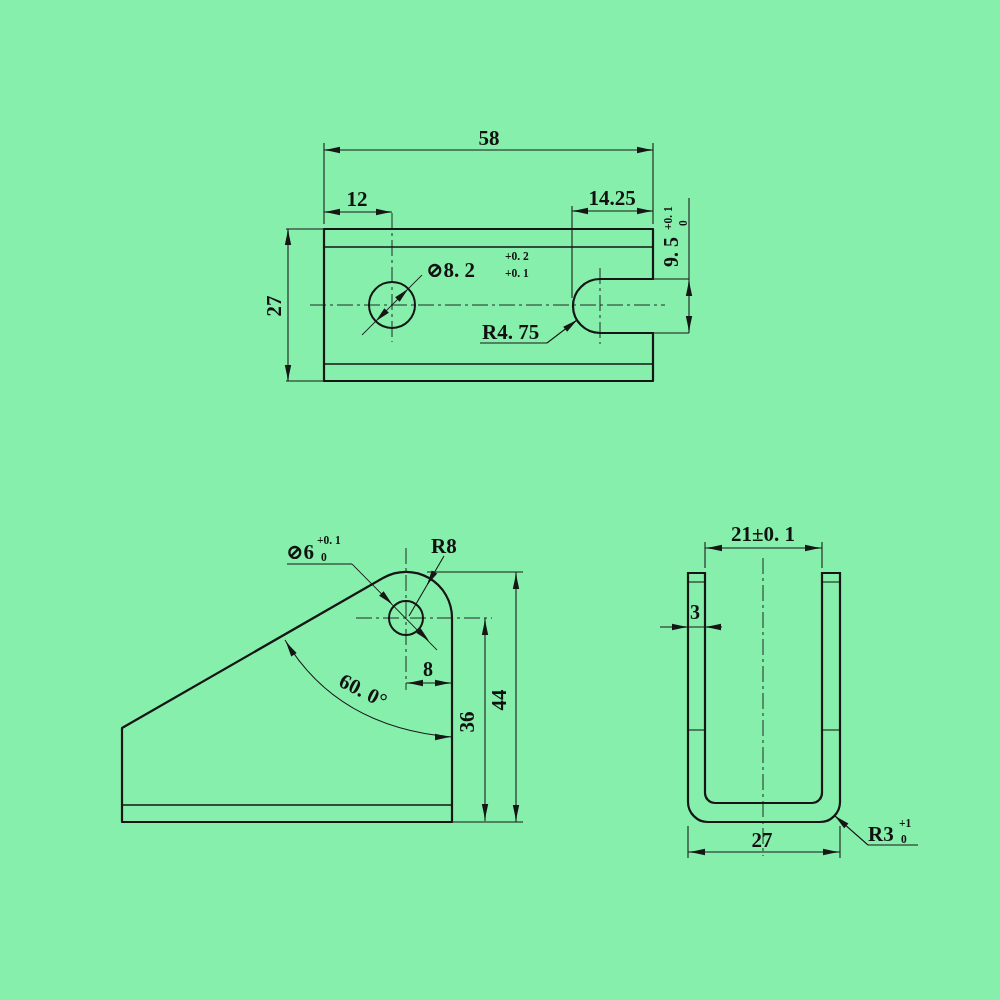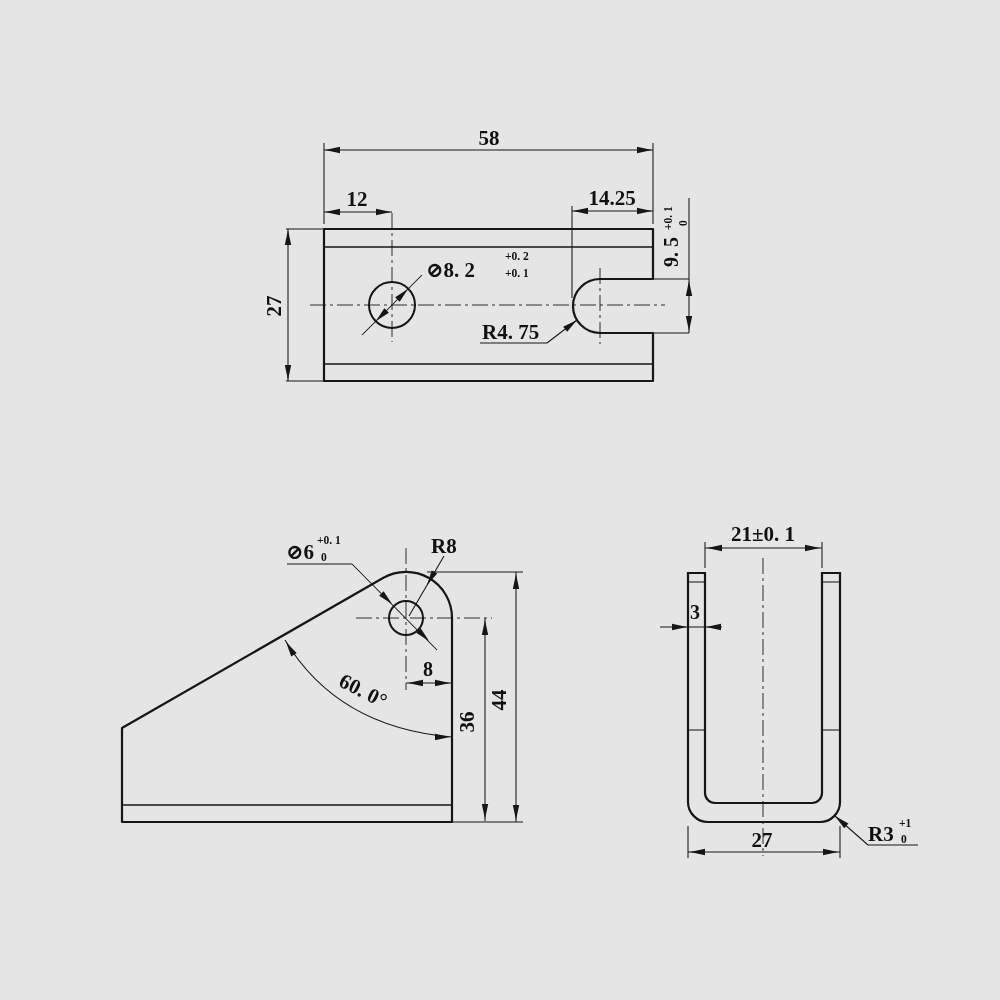--- a/index.html
+++ b/index.html
@@ -1,16 +1,16 @@
 <!DOCTYPE html>
 <html><head>
 <meta charset="utf-8">
 <style>
   html,body{margin:0;padding:0;background:#fff;}
-  .page{width:1000px;height:1000px;background:#e5e5e5;position:relative;overflow:hidden;}
+  .page{width:1000px;height:1000px;background:#86efac;position:relative;overflow:hidden;}
   svg{display:block;}
   text{font-family:"Liberation Serif","DejaVu Serif",serif;font-weight:bold;fill:#111;}
   .dim-main{font-size:21px;}
   .dim-small{font-size:20px;}
   .tol{font-size:11.5px;}
   .outline{stroke:#161616;stroke-width:2.2;fill:none;stroke-linejoin:round;stroke-linecap:square;}
   .inner{stroke:#161616;stroke-width:1.4;fill:none;}
   .thin{stroke:#161616;stroke-width:1.05;fill:none;}
   .cline{stroke:#161616;stroke-width:0.9;fill:none;stroke-dasharray:16 4 3 4;}
   .arr{fill:#161616;stroke:none;}

